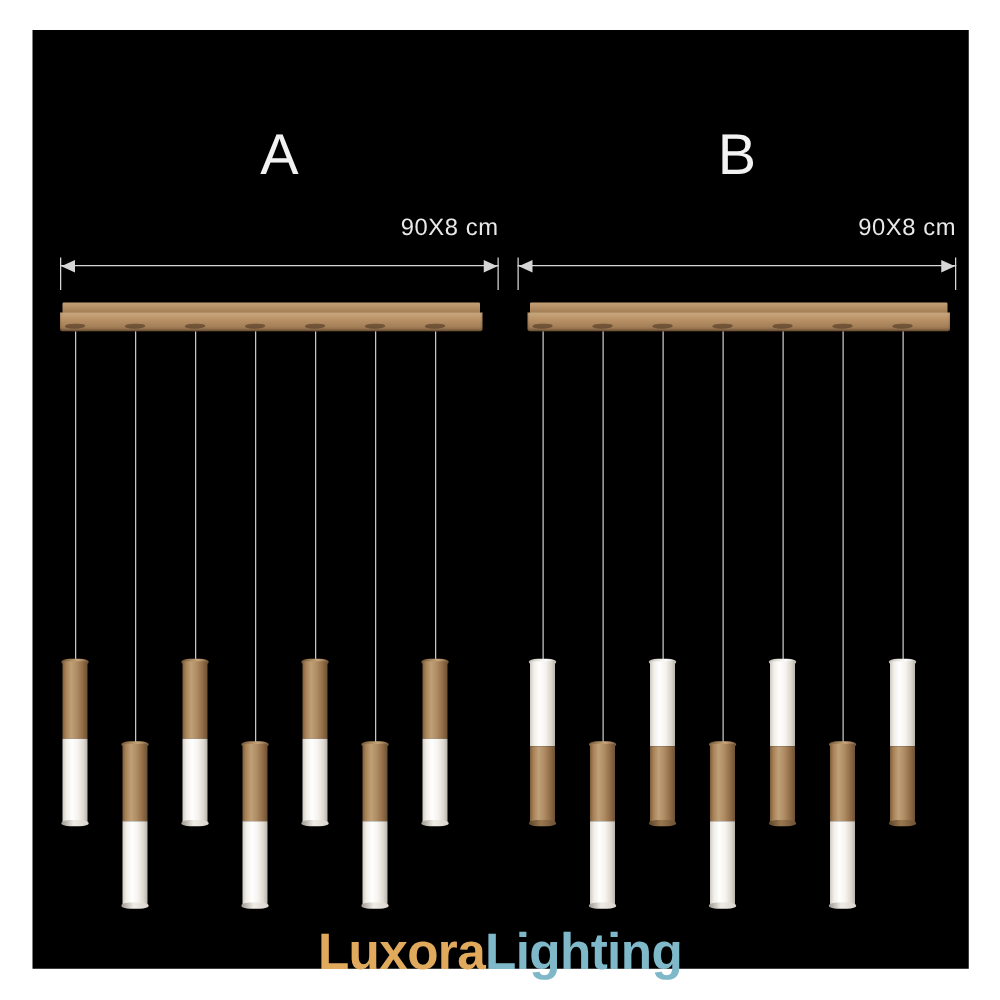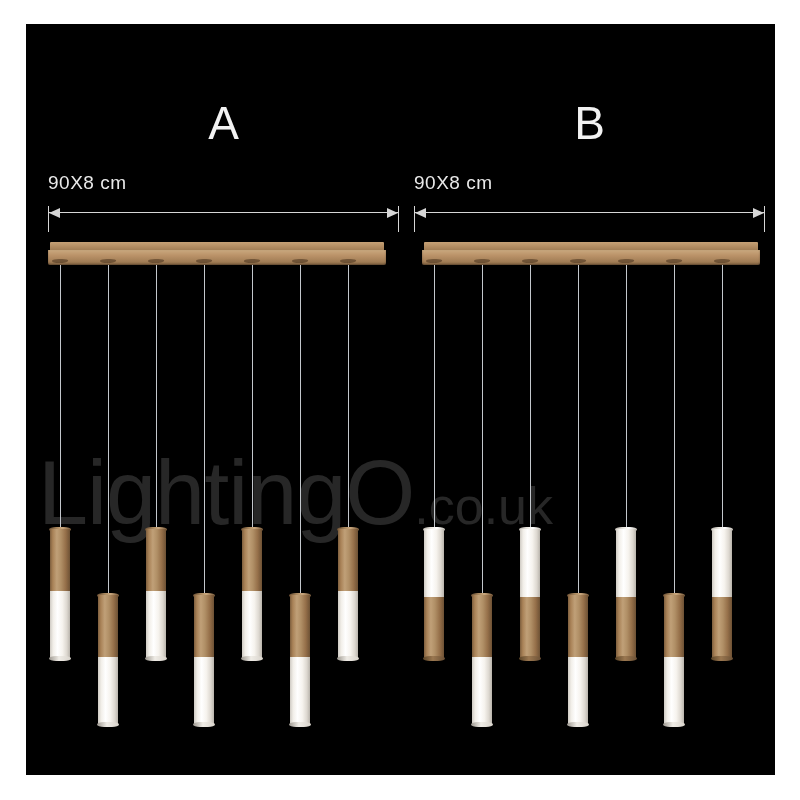--- a/index.html
+++ b/index.html
@@ -66,21 +66,21 @@
     color: #f2f2f2;
     text-align: center;
     line-height: 1;
   }
 
   
   .dim-wrap { position: absolute; }
   .dim-label {
     position: absolute;
     width: 100%;
-    text-align: left;
+    text-align: right;
     top: -28px;
     font-family: "Liberation Sans", sans-serif;
     font-size: 19px;
     color: #e9e9e9;
     letter-spacing: 0.5px;
   }
   .dim-line {
     position: absolute;
     top: 12px;
     left: 0;
@@ -195,23 +195,20 @@
   #footer-logo .lx  { }
   #footer-logo .lt  { }
 </style>
 </head>
 <body>
 
 <div id="stage">
 
   <div id="photo" style="background: rgb(0, 0, 0);">
 
-    <div class="watermark">
-      <span class="wm-main" style="color: rgb(39, 39, 39);">LightingO</span><span class="wm-sub" style="color: rgb(39, 39, 39);">.co.uk</span>
-    </div>
 
     <div class="variant-letter" id="letter-a" style="left: 22px; width: 351px; top: 76px;">A</div>
     <div class="variant-letter" id="letter-b" style="left: 388px; width: 351px; top: 76px;">B</div>
 
     <div class="dim-wrap" id="dim-a" style="left: 22px; top: 176px; width: 351px;">
       <div class="dim-label">90X8 cm</div>
       <div class="dim-line"></div>
       <div class="dim-tick left"></div>
       <div class="dim-tick right"></div>
       <div class="dim-arrow left"></div>
@@ -348,14 +345,17 @@
           <div class="lamp-cap" style="background: linear-gradient(90deg, rgb(189, 184, 176) 0%, rgb(244, 241, 235) 45%, rgb(255, 255, 255) 62%, rgb(199, 194, 186) 100%); top: -2px;"></div>
           <div class="seg seg-white" style="top: 0px; height: 68px;"></div>
           <div class="seg seg-wood" style="top: 68px; height: 62px;"></div>
           <div class="lamp-foot" style="top: 127px; background: linear-gradient(90deg, rgb(92, 69, 40) 0%, rgb(154, 119, 80) 45%, rgb(107, 80, 53) 100%);"></div>
         </div>
       </div>
 
 
   </div>
 
+  <div id="footer-logo">
+    <span class="lx" style="color: rgb(224, 169, 92);">Luxora</span><span class="lt" style="color: rgb(127, 184, 201);">Lighting</span>
+  </div>
 
 </div>
 
 </body></html>

